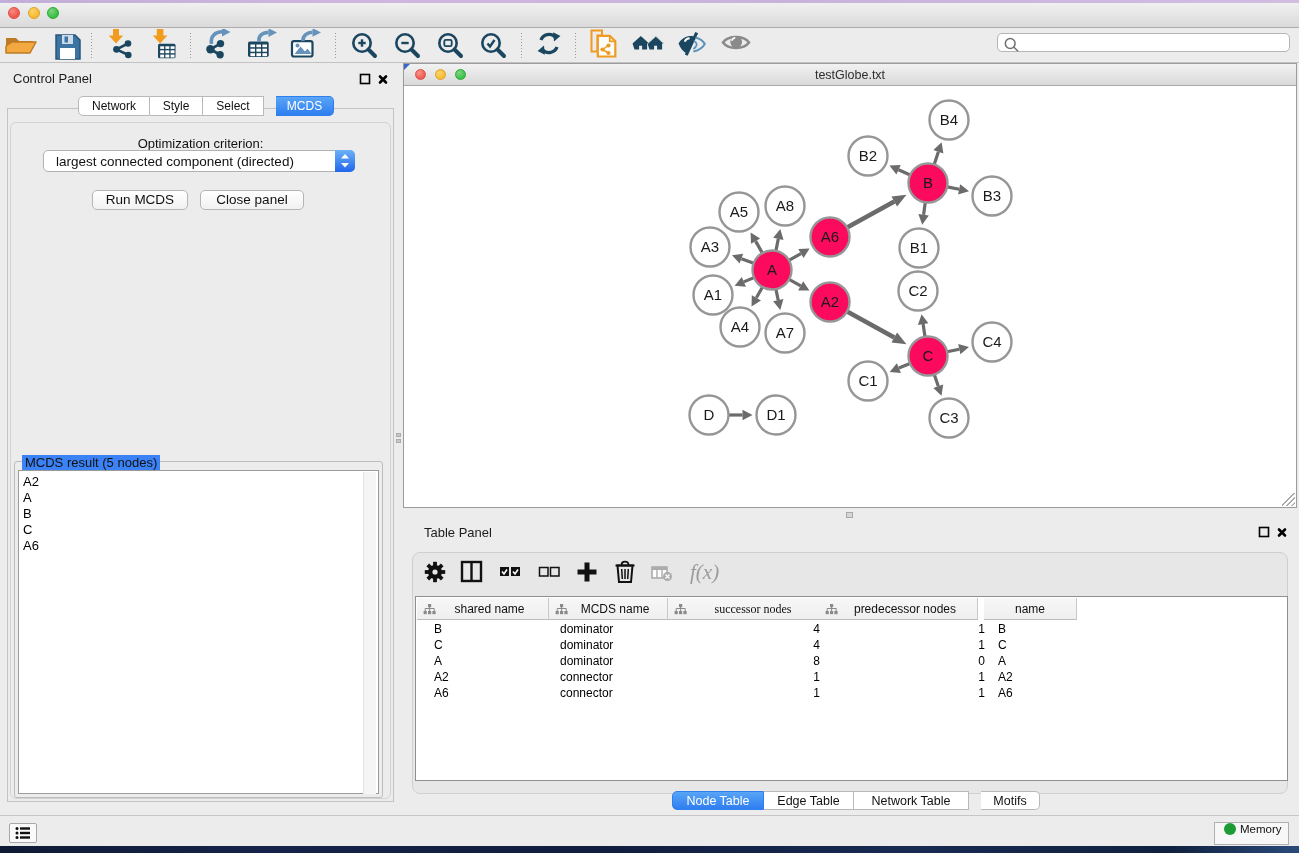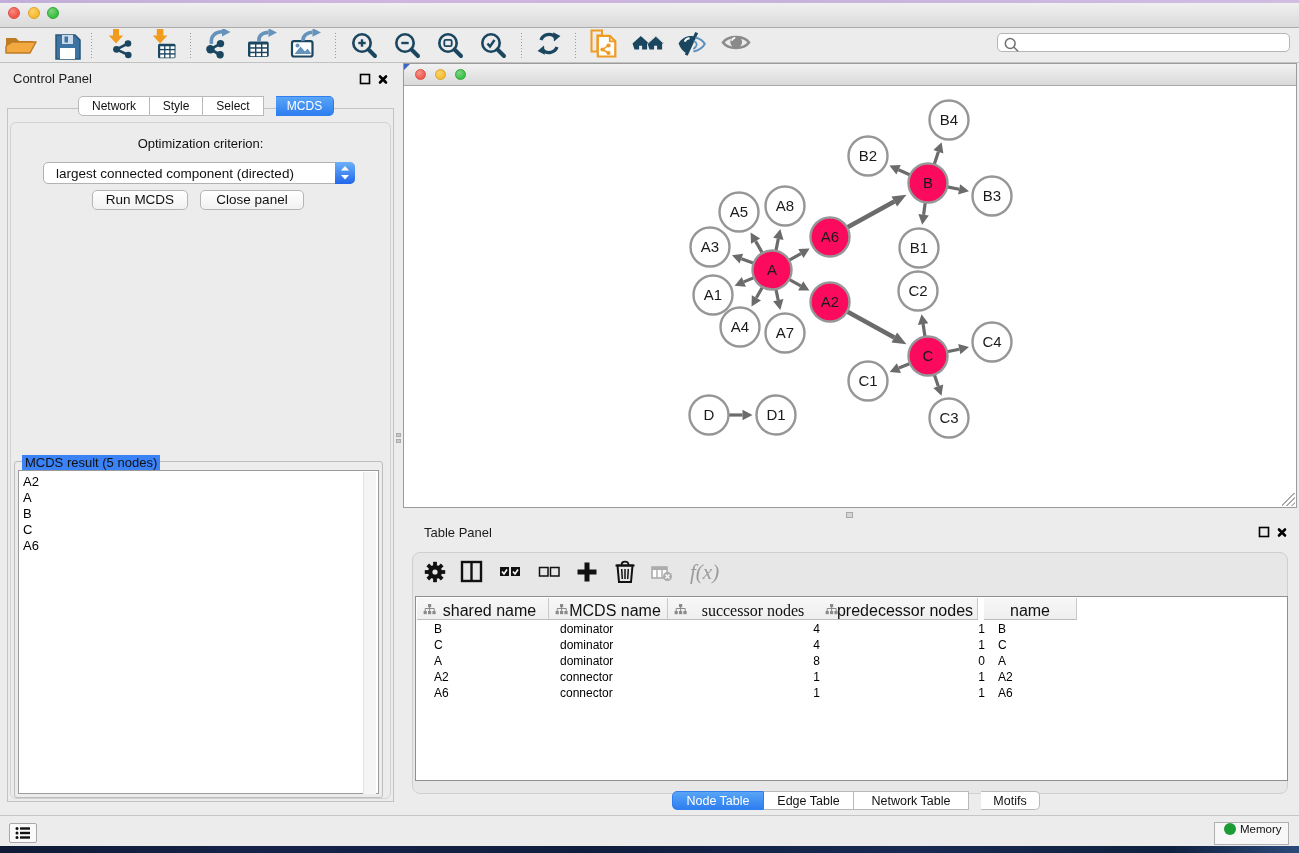--- a/index.html
+++ b/index.html
@@ -16,21 +16,21 @@
 
 .cp-title { left:13px; top:71px; font-size:13px; color:#1c1c1c; }
 .cp-outer { left:7px; top:108px; width:387px; height:694px; border:1px solid #c3c3c3; background:#ececec; }
 .tabrow { display:flex; }
 .tab { height:20px; background:#fff; border:1px solid #b9b9b9; border-left:none; font-size:12px; color:#111; text-align:center; line-height:19px; }
 .tab.first { border-left:1px solid #b9b9b9; border-radius:5px 0 0 5px; }
 .tab.last { border-radius:0 5px 5px 0;margin-left:12px; }
 .tab.sel { background:linear-gradient(#59a5f6,#2e7ef0); color:#fff; border-color:#2e7ef0; }
 .cp-inner { left:10px; top:122px; width:381px; height:677px; border:1px solid #d2d2d2; border-radius:6px; background:#ececec; }
 .optlabel { left:0px; top:136px; width:401px; text-align:center; font-size:13px; color:#111; }
-.combo { left:43px; top:162px; width:312px; height:22px; background:#fff; border:1px solid #b2b2b2; border-radius:5px; }
+.combo { left:43px; top:150px; width:312px; height:22px; background:#fff; border:1px solid #b2b2b2; border-radius:5px; }
 .combo-text { left:12px; top:3px; font-size:13.5px; color:#111; position:absolute; }
 .combo-btn { right:-1px; top:-1px; width:20px; height:22px; border-radius:0 5px 5px 0; background:linear-gradient(#6cb1f8,#2166ea); position:absolute; }
 .pushbtn { top:190px; height:20px; background:linear-gradient(#ffffff,#f1f1f1); border:1px solid #b5b5b5; border-radius:5px; font-size:13.5px; color:#111; text-align:center; line-height:18px; }
 .groupbox { left:14px; top:461px; width:369px; height:337px; border:1px solid #bdbdbd; border-radius:3px; }
 .grouplabel { left:22px; top:455px; background:#3b82f6; padding:0 3px; font-size:13px; color:#111; }
 .listbox { left:18px; top:470px; width:361px; height:324px; background:#fff; border:1px solid #9b9b9b; font-size:13px; color:#000; }
 .listbox .sb { position:absolute; right:2px; top:1px; width:13px; height:322px; background:#f5f5f5; border-left:1px solid #e3e3e3; }
 .li { position:absolute; left:4px; }
 
 .netwin { left:403px; top:63px; width:894px; height:445px; border:1px solid #9b9b9b; background:#fff; }
@@ -39,21 +39,21 @@
 .tl2 { position:absolute; border-radius:50%; width:11px; height:11px; top:5px; }
 .corner-tri { position:absolute; left:0; top:0; width:0; height:0; border-top:6px solid #3c66c4; border-right:6px solid transparent; }
 .grip { position:absolute; right:1px; bottom:1px; width:13px; height:13px; background:
   linear-gradient(135deg, transparent 44%, #aaa 45%, #aaa 50%, transparent 51%),
   linear-gradient(135deg, transparent 64%, #aaa 65%, #aaa 70%, transparent 71%),
   linear-gradient(135deg, transparent 84%, #aaa 85%, #aaa 90%, transparent 91%); }
 
 .tp-title { left:424px; top:525px; font-size:13px; color:#1c1c1c; }
 .tp-inset { left:412px; top:552px; width:876px; height:242px; background:#e7e7e7; border:1px solid #cfcfcf; border-radius:8px; }
 .tbl { left:415px; top:596px; width:873px; height:185px; background:#fff; border:1px solid #8f8f8f; }
-.th { position:absolute; top:1px; height:22px; background:linear-gradient(#f7f7f7,#efefef); border-right:1px solid #c9c9c9; border-bottom:1px solid #bcbcbc; font-size:16px; color:#111; }
+.th { position:absolute; top:1px; height:22px; background:linear-gradient(#f7f7f7,#efefef); border-right:1px solid #c9c9c9; border-bottom:1px solid #bcbcbc; font-size:12px; color:#111; }
 .th .lbl { position:absolute; width:100%; text-align:center; top:4px; }
 .sorticon { position:absolute; left:6px; top:6px; }
 .td { position:absolute; font-size:12px; color:#000; height:16px; line-height:16px; }
 
 .btabs { left:672px; top:791px; }
 .btab { height:19px; font-size:12.5px; }
 
 .statussep { left:0; top:815px; width:1299px; height:1px; background:#c6c6c6; }
 .listbtn { left:9px; top:823px; width:28px; height:20px; background:#fafafa; border:1px solid #a8a8a8; border-radius:2px; }
 .membtn { left:1214px; top:822px; width:75px; height:23px; background:#f7f7f7; border:1px solid #b0b0b0; font-size:11.5px; color:#111; }
@@ -252,20 +252,21 @@
   <div class="li" style="top:51px;">C</div>
   <div class="li" style="top:67px;">A6</div>
   <div class="sb"></div>
 </div>
 
 <div class="abs netwin">
   <div class="net-titlebar">
     <div class="tl2" style="left:11px; background:radial-gradient(circle at 35% 30%,#f9938a,#ee5a50 70%); border:0.5px solid #dd4f44;"></div>
     <div class="tl2" style="left:31px; background:radial-gradient(circle at 35% 30%,#fbd269,#f5bd35 70%); border:0.5px solid #dfa023;"></div>
     <div class="tl2" style="left:51px; background:radial-gradient(circle at 35% 30%,#7fd382,#3bc246 70%); border:0.5px solid #2fa635;"></div>
+    <div class="net-title">testGlobe.txt</div>
   </div>
   <div class="corner-tri"></div>
   <div class="grip"></div>
 </div>
 <svg style="position:absolute;left:404px;top:86px" width="892" height="421" viewBox="0 0 892 421" font-family="'Liberation Sans',sans-serif">
     <line x1="350.0" y1="191.6" x2="339.8" y2="195.9" stroke="#6b6b6b" stroke-width="3.2"></line>
     <path d="M330.6,199.8 L337.8,191.1 L341.9,200.8 Z" fill="#6b6b6b"></path>
     <line x1="349.7" y1="177.2" x2="337.4" y2="172.7" stroke="#6b6b6b" stroke-width="3.2"></line>
     <path d="M328.0,169.2 L339.2,167.7 L335.6,177.6 Z" fill="#6b6b6b"></path>
     <line x1="358.5" y1="201.0" x2="352.4" y2="211.8" stroke="#6b6b6b" stroke-width="3.2"></line>

